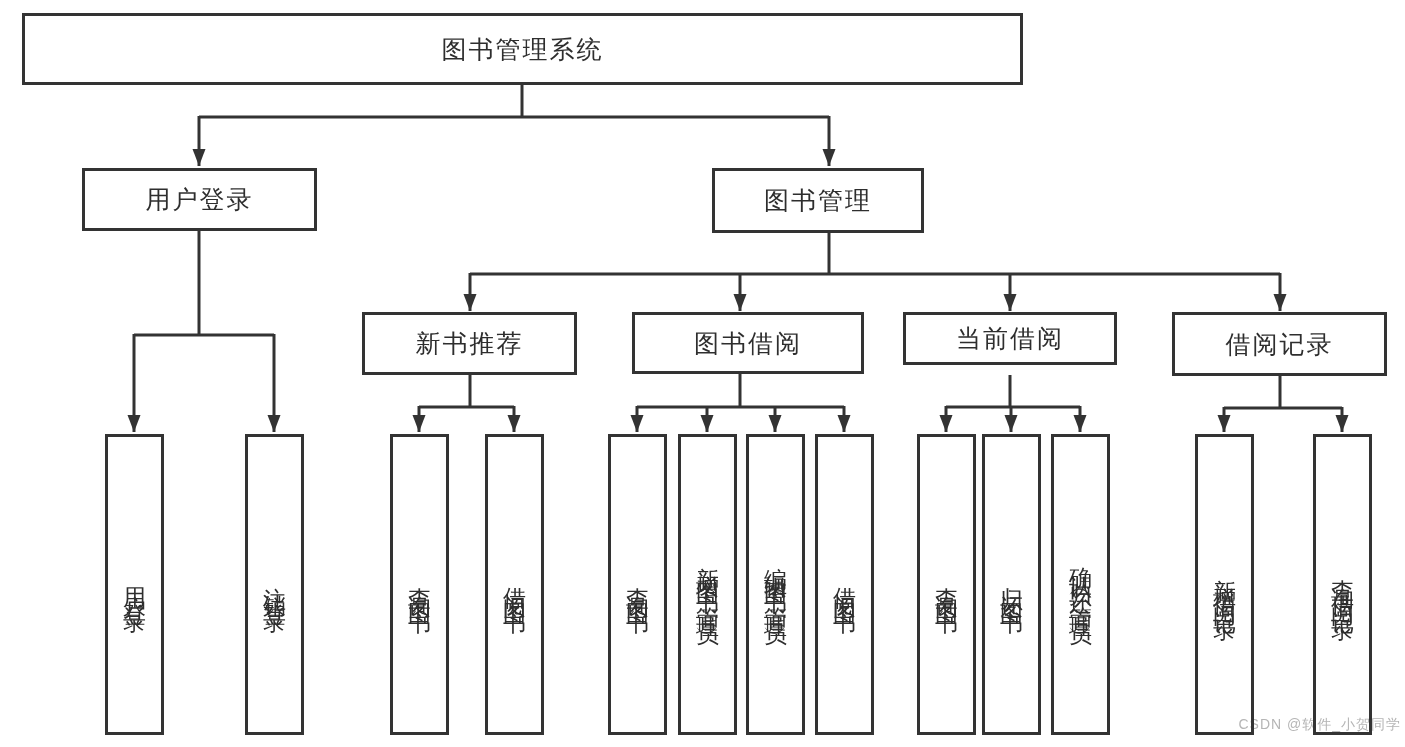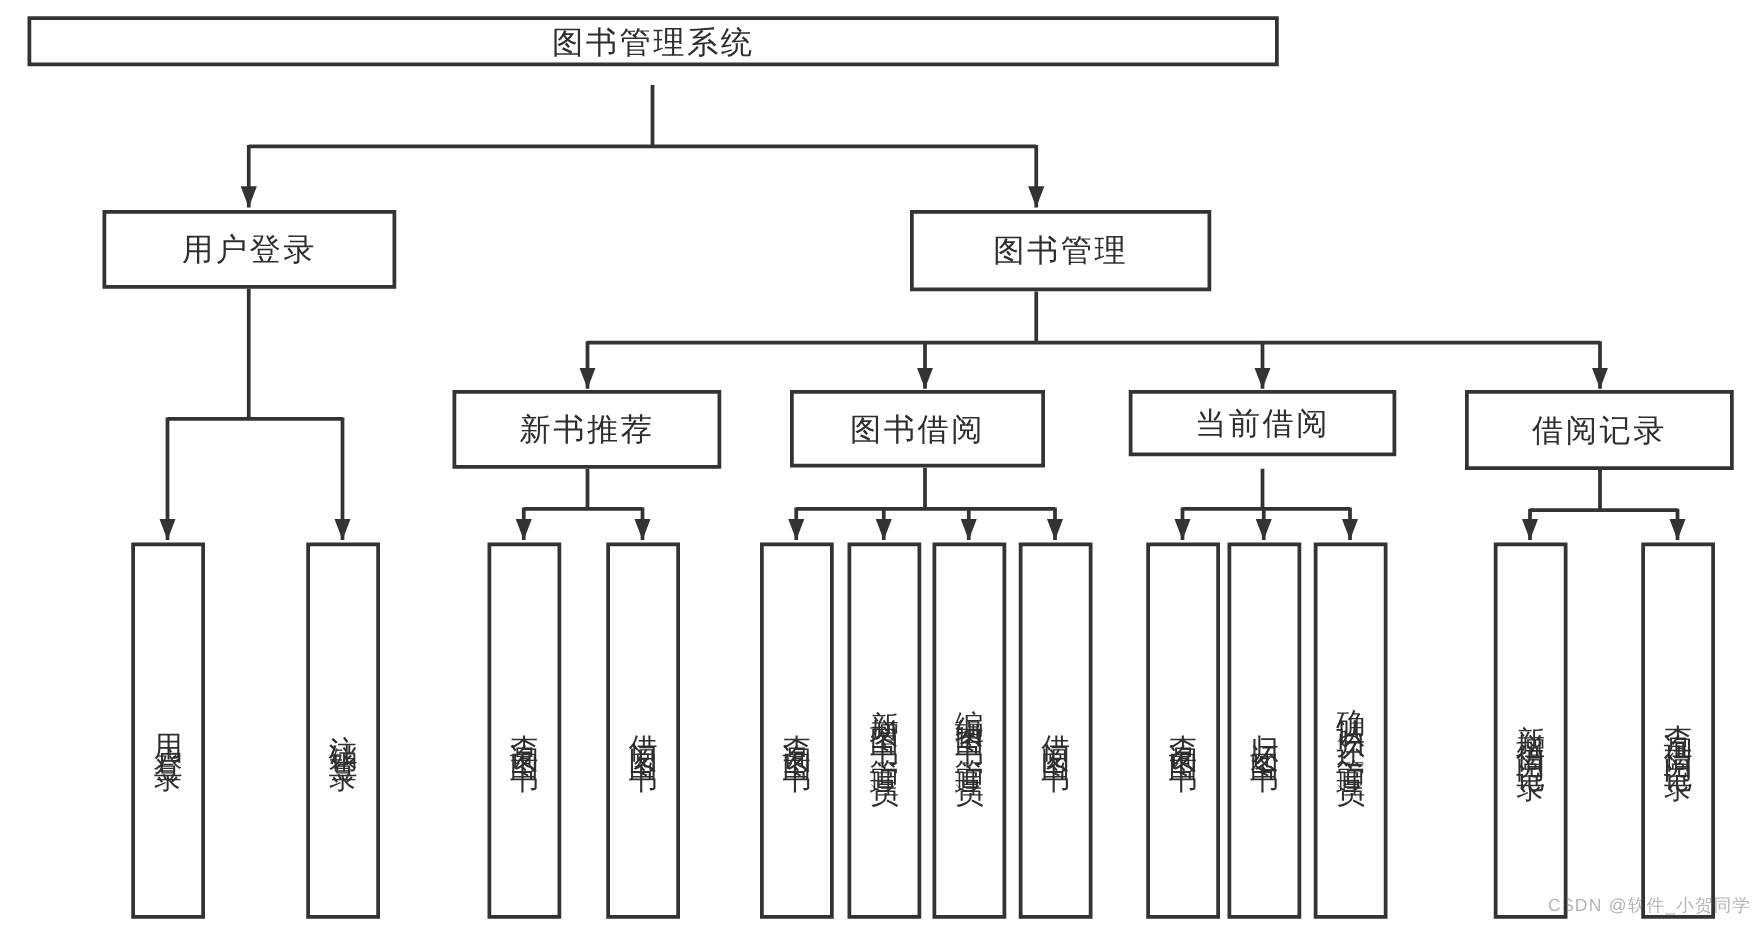--- a/index.html
+++ b/index.html
@@ -21,25 +21,25 @@
     z-index:2;
   }
   .node.h{font-size:25px;letter-spacing:2px;}
   .node.v{font-size:23px;}
   .node.v .vtxt{
     writing-mode:vertical-rl;
     letter-spacing:8px;
     line-height:1;
     white-space:nowrap;
   }
-  .root   {left:22px;  top:13px;  width:1001px;height:40px;}
+  .root   {left:22px;  top:13px;  width:1001px;height:72px;}
   .b-login{left:82px;  top:168px; width:235px; height:63px;}
-  .b-mgmt {left:712px; top:168px; width:241px; height:65px;margin-left:16px;}
+  .b-mgmt {left:712px; top:168px; width:212px; height:65px;}
   .b-nb   {left:362px; top:312px; width:215px; height:63px;}
-  .b-bb   {left:632px; top:312px; width:204px; height:62px;}
+  .b-bb   {left:632px; top:312px; width:232px; height:62px;}
   .b-cb   {left:903px; top:312px; width:214px; height:53px;}
   .b-rec  {left:1172px;top:312px; width:215px; height:64px;}
   .leaf{top:434px;width:59px;height:301px;}
   .l1 {left:105px;}
   .l2 {left:245px;}
   .l3 {left:390px;}
   .l4 {left:485px;}
   .l5 {left:608px;}
   .l6 {left:678px;}
   .l7 {left:746px;}

